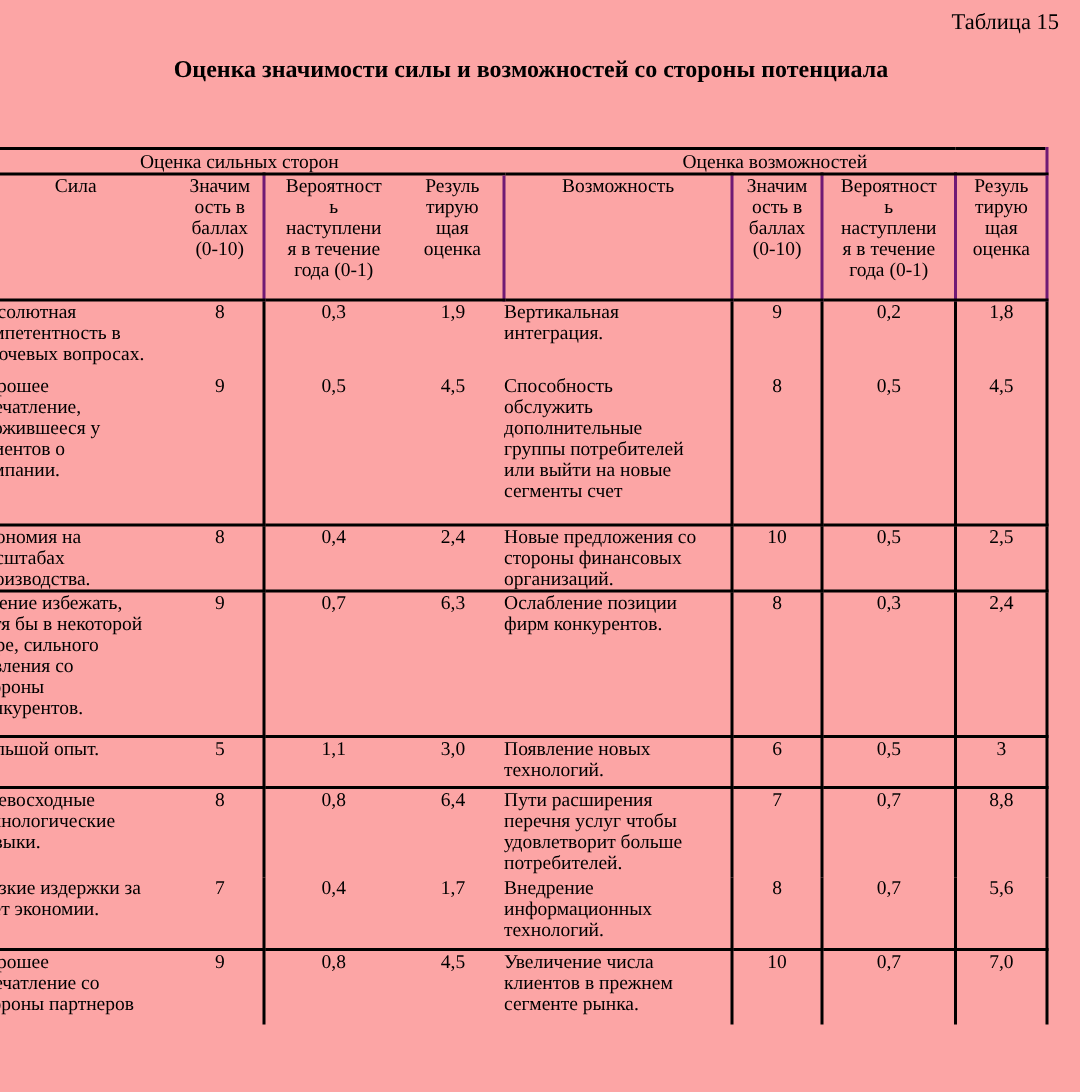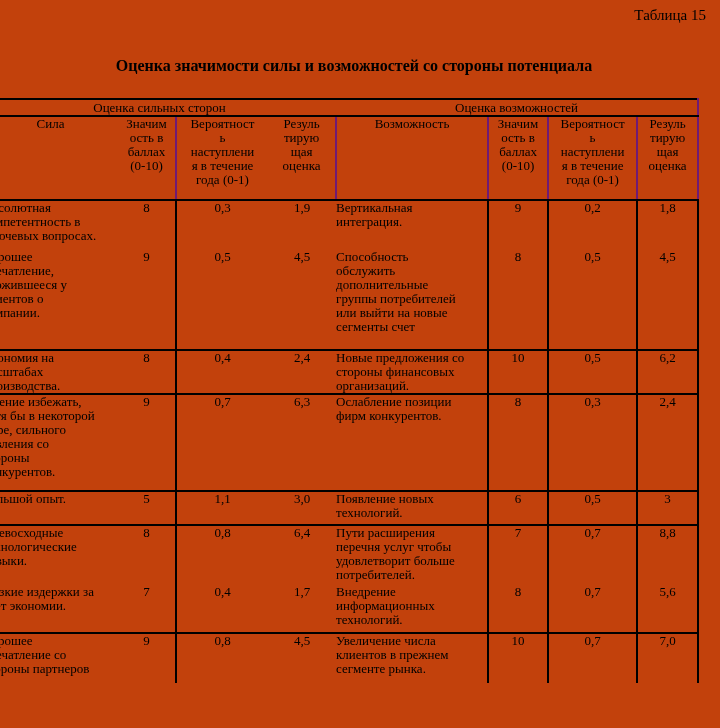--- a/index.html
+++ b/index.html
@@ -1,40 +1,39 @@
 <!DOCTYPE html>
 <html><head>
 <meta charset="utf-8">
 <style>
   html, body { margin: 0; padding: 0; background: #fff; }
   .page {
     position: relative;
     width: 720px;
     height: 728px;
-    background: #c2410c;
+    background: #fca5a5;
     color: #000;
     overflow: hidden;
     font-family: "Liberation Serif", serif;
   }
   .table-caption {
     position: absolute;
     top: 6px;
     right: 14px;
     font-size: 15px;
     line-height: 18px;
   }
   .doc-title {
     position: absolute;
     top: 30px;
     left: 0;
     width: 708px;
     text-align: center;
     font-weight: bold;
     font-size: 16px;
-    margin-top: 19px;
   }
   .doc-title .title-line {
     height: 34px;
     line-height: 34px;
   }
   table.swot {
     position: absolute;
     left: -17px;
     top: 98px;
     width: 715px;
@@ -194,21 +193,21 @@
 масштабах
 производства.</td>
       <td class="num">8</td>
       <td class="num">0,4</td>
       <td class="num">2,4</td>
       <td class="txt">Новые предложения со
 стороны финансовых
 организаций.</td>
       <td class="num">10</td>
       <td class="num">0,5</td>
-      <td class="num">6,2</td>
+      <td class="num">2,5</td>
     </tr>
         <tr>
       <td class="txt">Умение избежать,
 хотя бы в некоторой
 мере, сильного
 давления со
 стороны
 конкурентов.</td>
       <td class="num">9</td>
       <td class="num">0,7</td>

